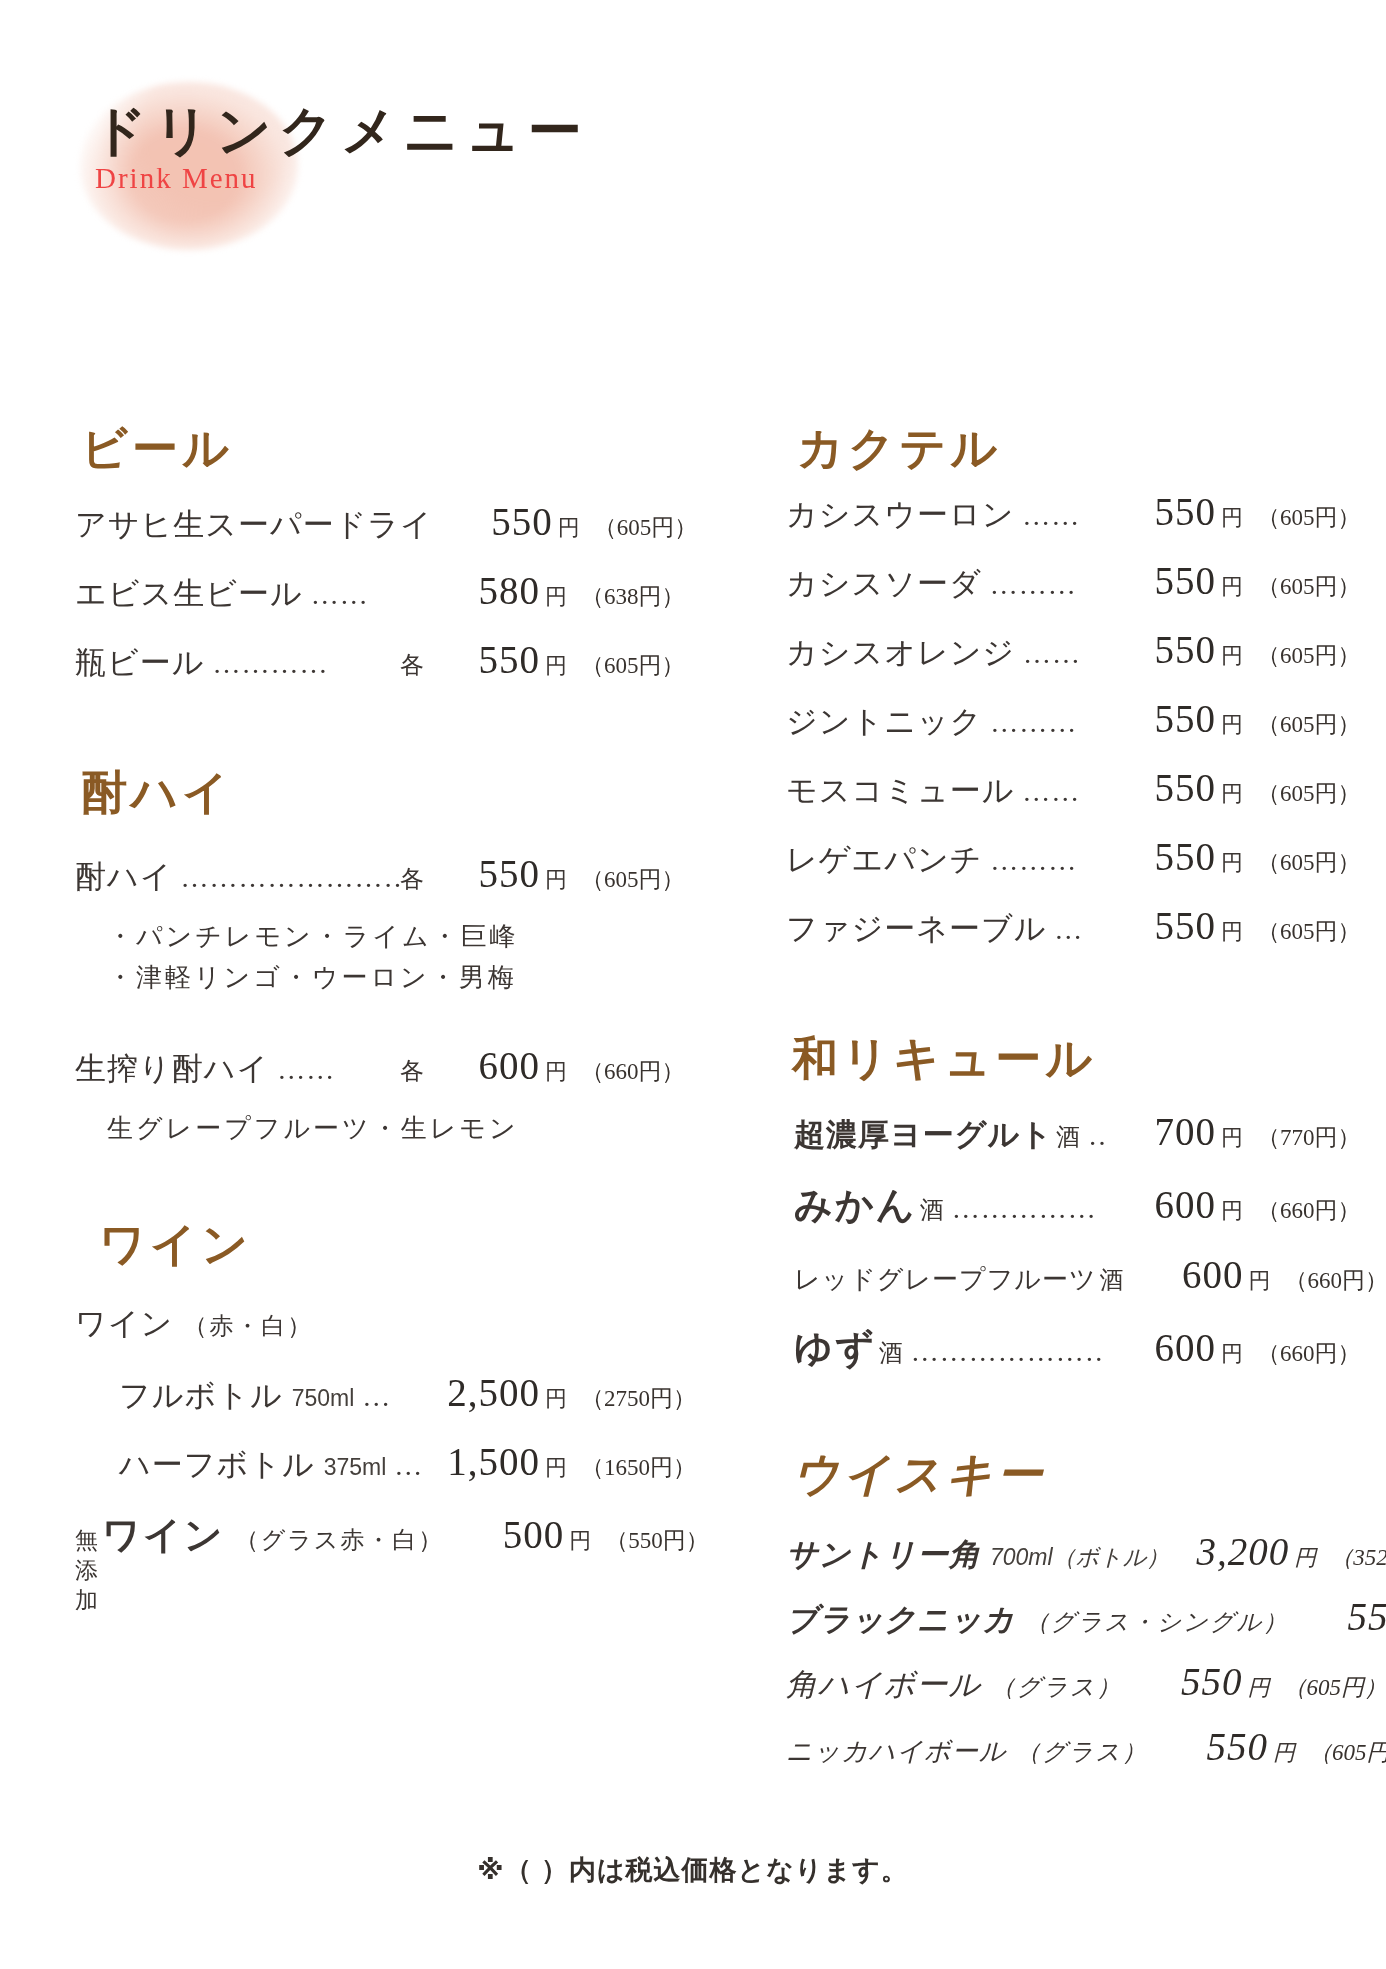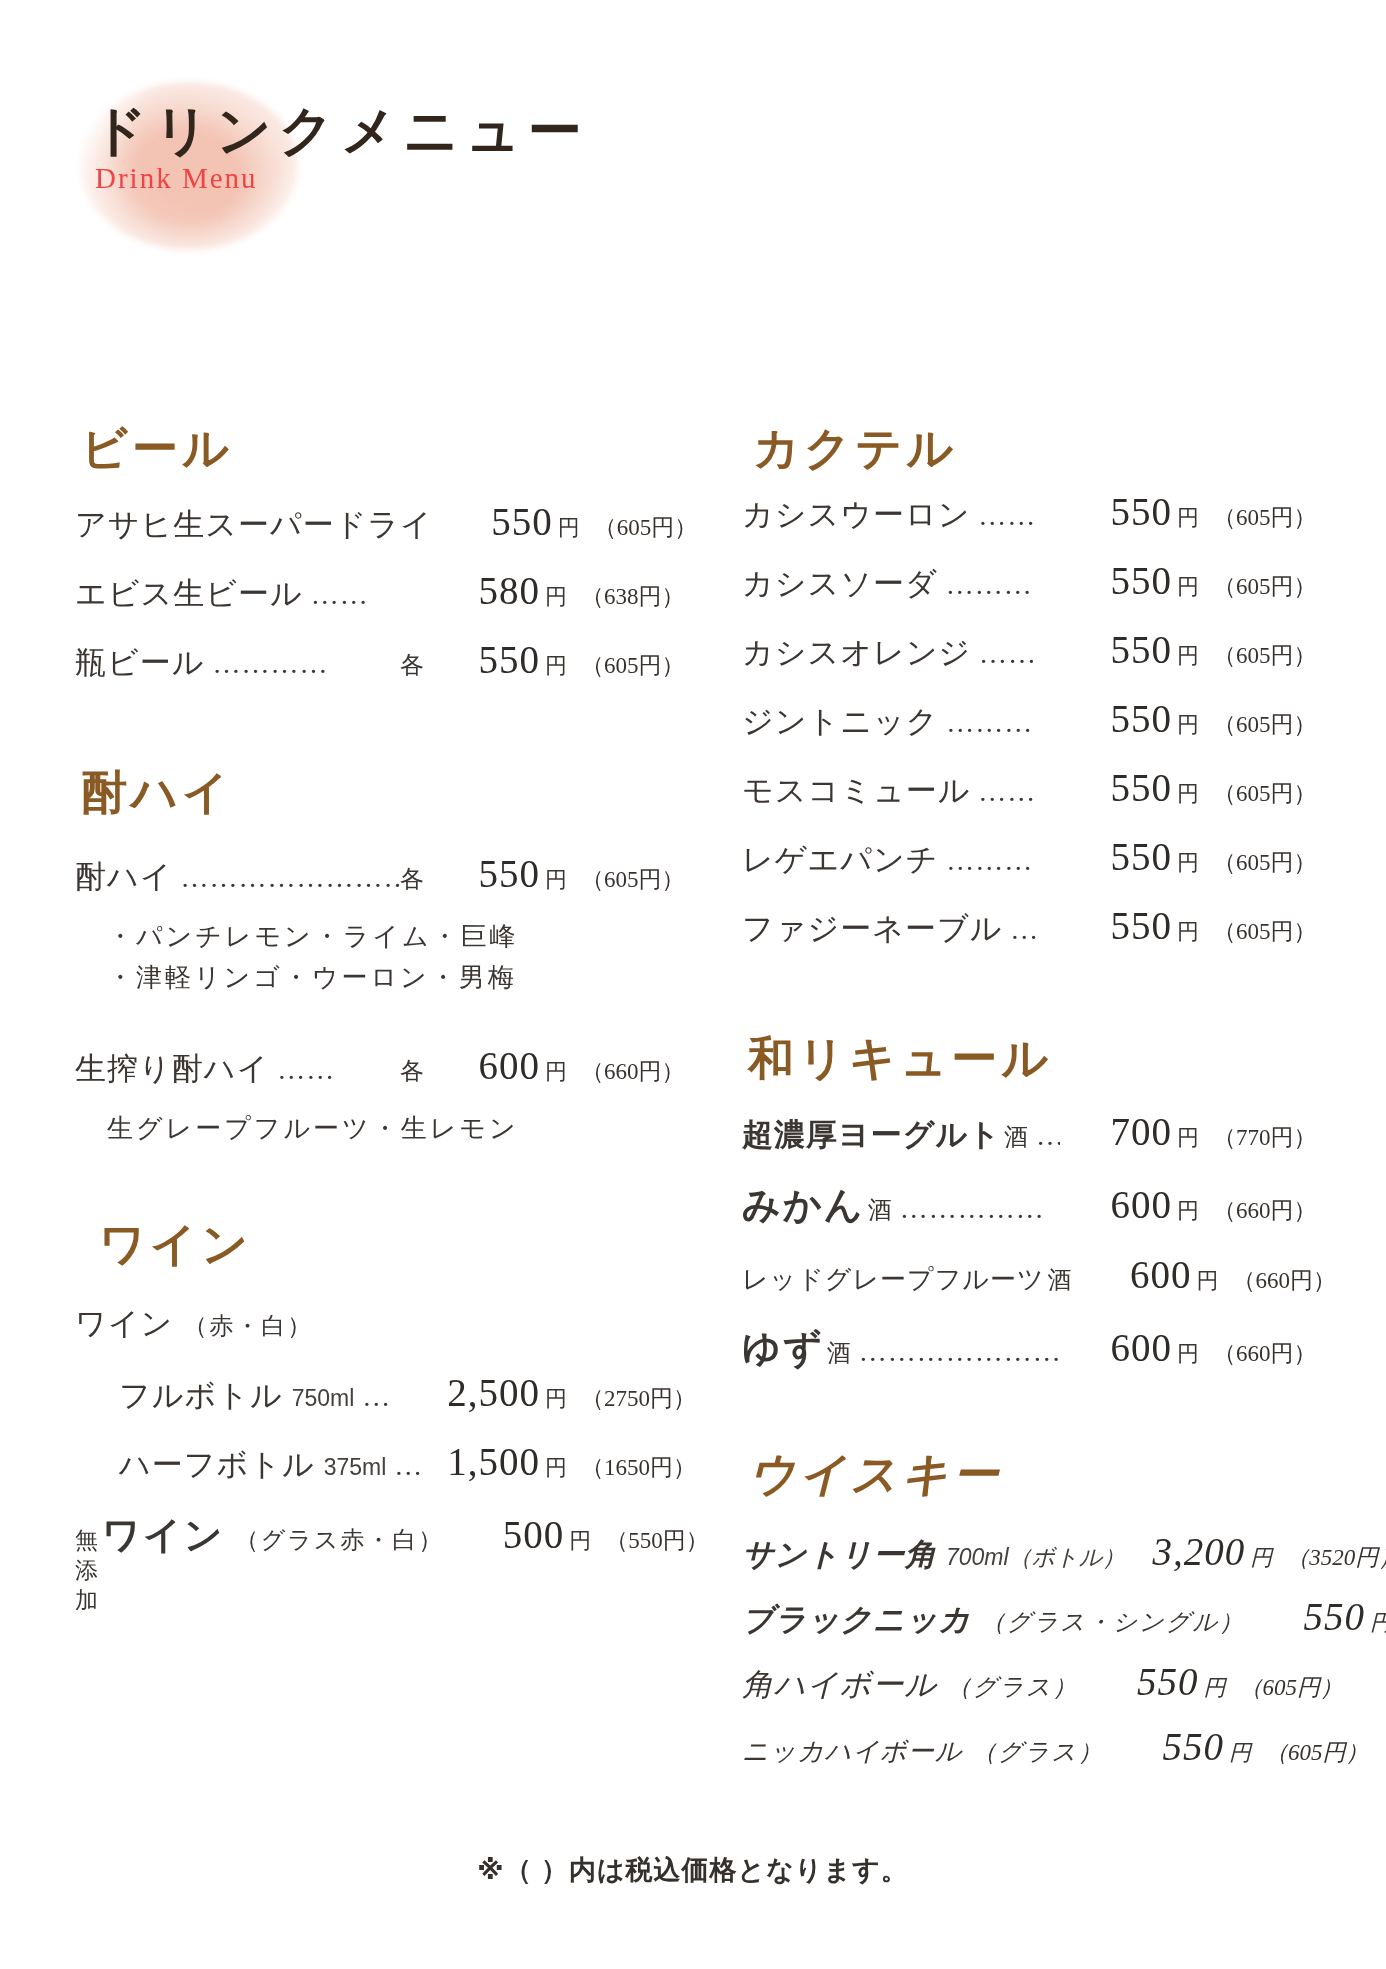--- a/index.html
+++ b/index.html
@@ -18,21 +18,21 @@
     background:
       radial-gradient(ellipse at 48% 56%, rgba(238,170,148,.60) 0 33%, rgba(243,199,183,.45) 52%, rgba(248,222,212,.28) 64%, transparent 76%),
       radial-gradient(circle at 62% 30%, rgba(244,205,192,.45) 0 40%, transparent 66%);
   }
   .page-title { font-size:54px; font-weight:700; color:#32261c; letter-spacing:7px; line-height:1.1; white-space:nowrap; }
   .page-subtitle { font-size:29px; color:#ef4444; letter-spacing:2px; margin-top:1px; margin-left:3px; }
 
   
   .col { position:absolute; top:365px; }
   .col-left  { left:75px;  width:598px; }
-  .col-right { left:742px; width:563px; }
+  .col-right { left:786px; width:563px; }
 
   
   .sec-header { position:relative; height:115px; }
   .brush-ring {
     position:absolute; border-radius:50%; z-index:-1; filter:blur(1.8px);
     width:152px; height:152px; left:-18px; top:2px;
     background:
       radial-gradient(circle at 16% 58%, rgba(219,120,139,.50) 0 15%, rgba(228,152,165,.34) 28%, transparent 45%),
       radial-gradient(circle at 50% 50%, transparent 46%, rgba(230,160,171,.52) 53%, rgba(236,182,190,.44) 61%, rgba(242,203,208,.26) 68%, transparent 75%);
   }
@@ -54,21 +54,21 @@
   .sec-liqueur .brush-ring { width:218px; height:220px; left:-198px; top:-20px; }
   .sec-whisky  { margin-top:-8px;font-style:italic; }
   .sec-whisky .brush-ring  { width:148px; height:158px; left:-22px; top:19px; }
 
   
   .sec-items { margin-top:22px; }
   .sec-beer     .sec-items { margin-top:22px; }
   .sec-chuhai   .sec-items { margin-top:30px; }
   .sec-wine     .sec-items { margin-top:28px; }
   .sec-cocktail .sec-items { margin-top:12px; }
-  .sec-liqueur  .sec-items { margin-top:22px; }
+  .sec-liqueur  .sec-items { margin-top:22px;margin-left:8px; }
   .sec-whisky   .sec-items { margin-top:26px; }
 
   .mi { display:flex; align-items:baseline; margin-bottom:25px; min-height:44px; line-height:1.3; }
   .sec-whisky .mi { margin-bottom:21px; }
   .mi-sub { padding-left:44px; }
   .gap-before { margin-top:51px; }
   .sec-whisky .gap-before { margin-top:12px; }
 
   .mi-presmall { font-size:23px; margin-right:3px; letter-spacing:1px; }
   .mi-name { font-size:31px; letter-spacing:1px; white-space:nowrap; }

